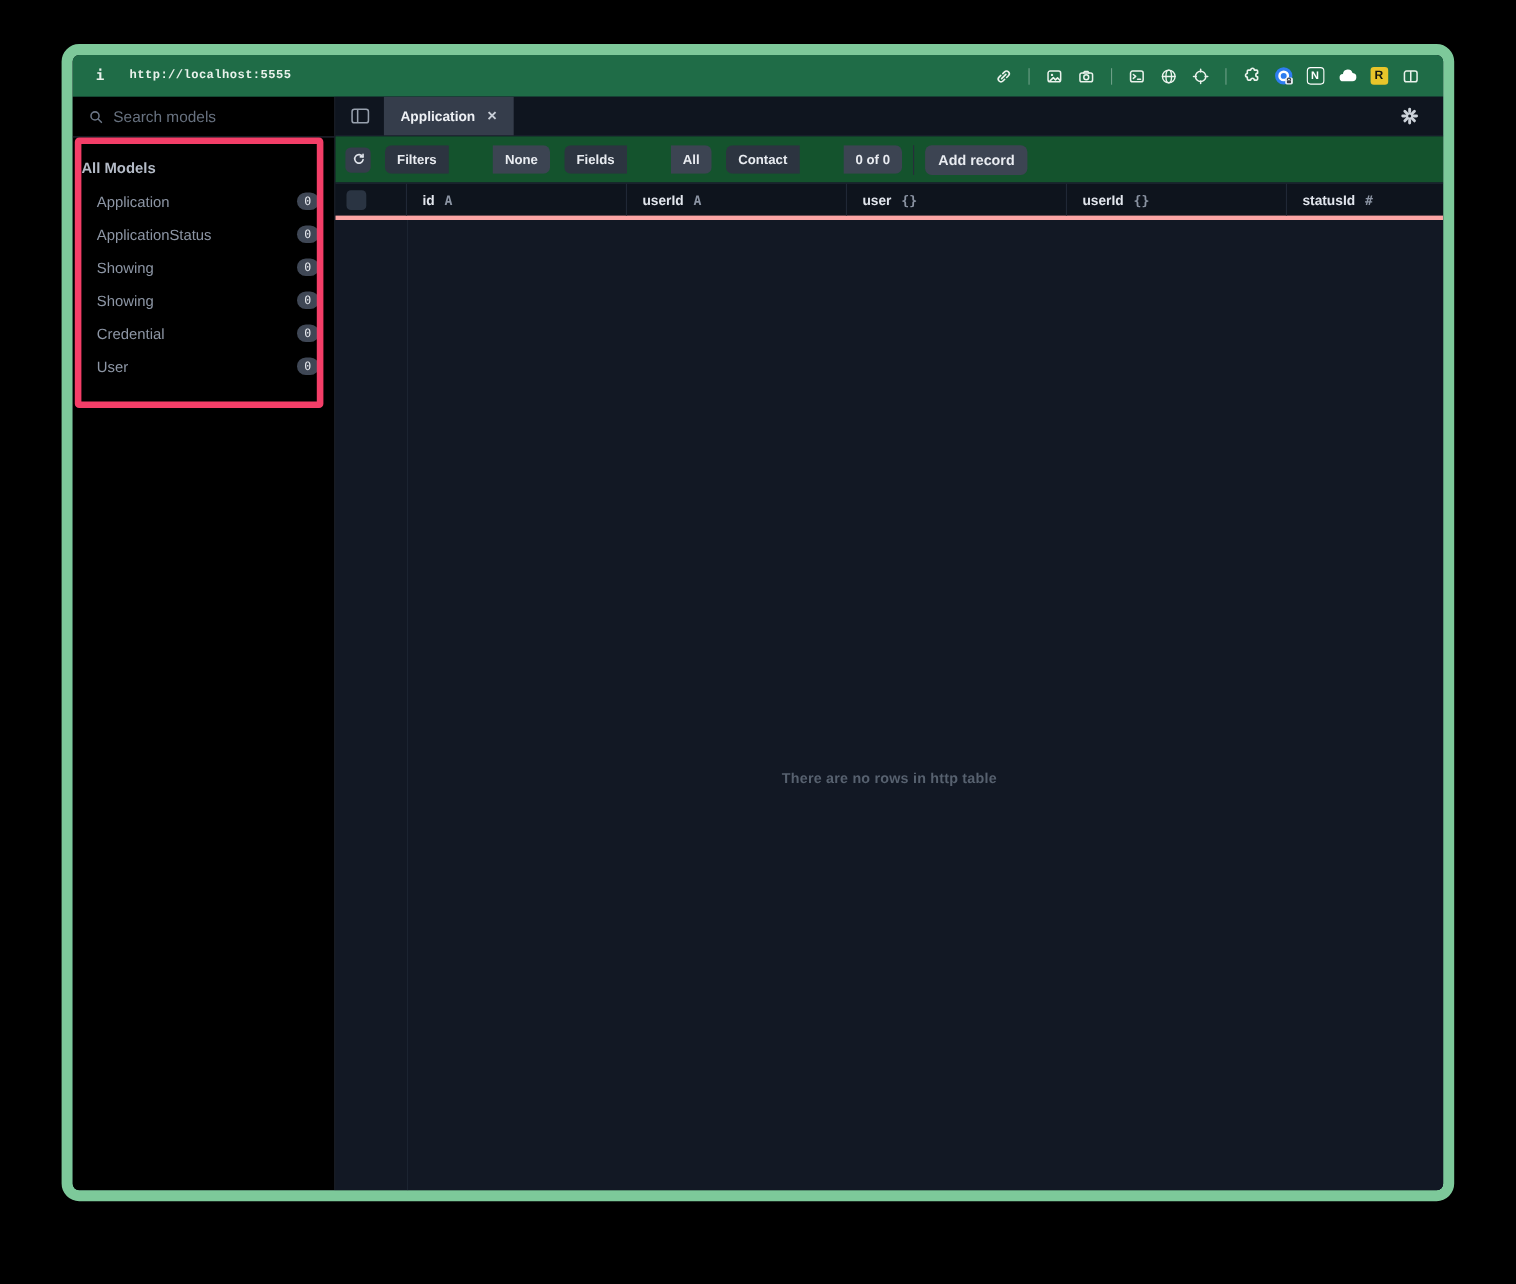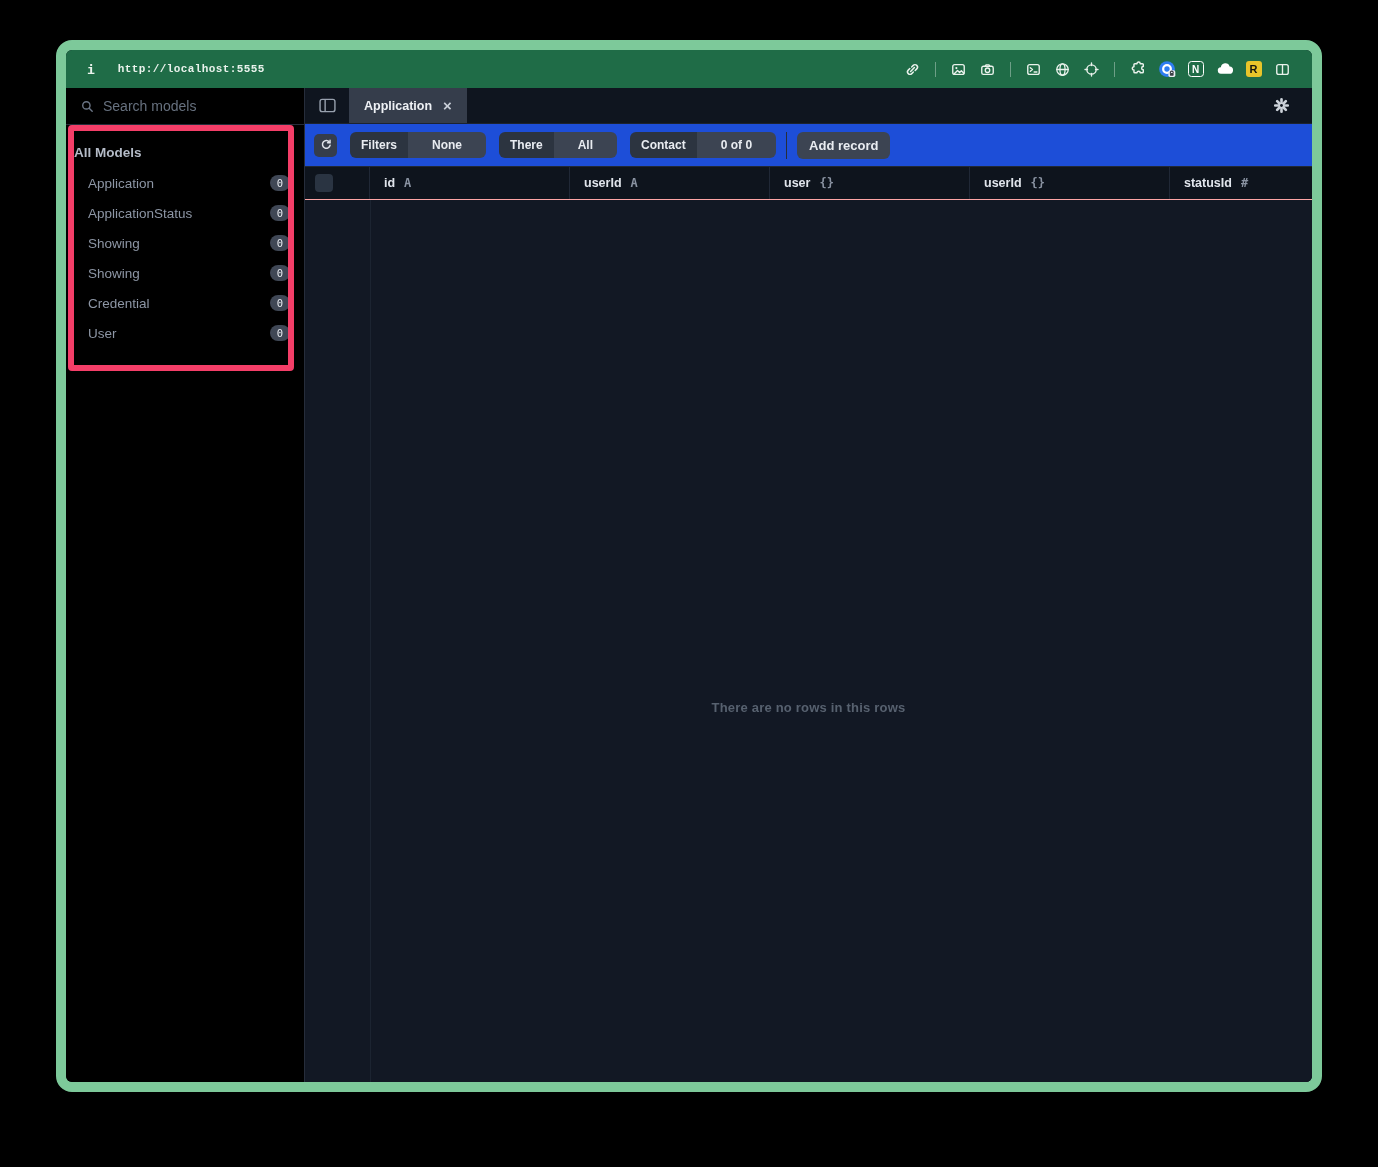--- a/index.html
+++ b/index.html
@@ -45,31 +45,31 @@
   
   .main { flex:1; display:flex; flex-direction:column; background:#121824; min-width:0; }
 
   .tabstrip { flex:none; height:36px; background:#0f151f; display:flex; align-items:stretch; border-bottom:1px solid #1c2330; }
   .panel-toggle { width:44px; display:flex; align-items:center; justify-content:center; cursor:pointer; }
   .tab { background:#353d4b; display:flex; align-items:center; gap:11px; padding:0 15px;
     font-size:12.5px; font-weight:700; color:#eef1f5; cursor:pointer; }
   .tab-close { color:#c9cfd8; font-size:15px; font-weight:700; line-height:1; cursor:pointer; }
   .gear-btn { margin-left:auto; align-self:center; margin-right:22px; cursor:pointer; display:flex; }
 
-  .toolbar { flex:none; height:42px; background:#1d4ed8; display:flex; align-items:center; gap:13px; padding-left:9px; }
+  .toolbar { flex:none; height:42px; background:#14532d; display:flex; align-items:center; gap:13px; padding-left:9px; }
   .icon-btn { width:23px; height:23px; background:#353d4b; border:none; border-radius:5px;
     display:flex; align-items:center; justify-content:center; cursor:pointer; }
   .seg { display:flex; border-radius:6px; overflow:hidden; font-size:12px; font-weight:700; cursor:pointer; }
   .seg .k { background:#2c3440; color:#e9ecf1; padding:6px 11px; }
-  .seg .v { background:#3c4452; color:#e9ecf1; padding:6px 24px; }
+  .seg .v { background:#3c4452; color:#e9ecf1; padding:6px 11px;margin-left:40px; }
   .tb-divider { width:1px; height:27px; background:#272e3a; margin:0 -3px; }
   .add-record { background:#3c4452; color:#e9ecf1; font-weight:700; font-size:13px;
     padding:6px 12px; border-radius:6px; border:none; cursor:pointer; font-family:"Liberation Sans", sans-serif; }
 
-  .thead { flex:none; height:34px; background:#0e141d; border-top:1px solid #202836; border-bottom:1px solid #fca5a5; display:flex; }
+  .thead { flex:none; height:34px; background:#0e141d; border-top:1px solid #202836; border-bottom:4px solid #fca5a5; display:flex; }
   .th { display:flex; align-items:center; gap:9px; padding-left:14px; border-right:1px solid #202836;
     font-size:12.5px; font-weight:700; color:#e1e5ec; }
   .th-type { color:#8a93a2; font-weight:600; font-size:12px; font-family:"DejaVu Sans Mono", monospace; }
   .th-check { width:65px; flex:none; display:flex; align-items:center; padding-left:10px; border-right:1px solid #202836; }
   .checkbox { width:18px; height:18px; border-radius:4px; background:#2a3442; cursor:pointer; }
   .col-200 { width:200px; flex:none; }
   .col-last { flex:1; border-right:none; }
 
   .tbody { flex:1; position:relative; background:#121824; }
   .tbody-vline { position:absolute; left:65px; top:0; bottom:0; width:1px; background:#1c2431; }
@@ -240,21 +240,21 @@
           <svg width="14" height="14" viewBox="0 0 16 16" fill="none" stroke="#dfe3ea" stroke-width="1.7" stroke-linecap="round">
             <path d="M12.1 5a4.4 4.4 0 10.6 3.2"></path>
             <path d="M12.6 2.5v2.8H9.8"></path>
           </svg>
         </button>
         <div class="seg">
           <span class="k">Filters</span>
           <span class="v">None</span>
         </div>
         <div class="seg">
-          <span class="k">There</span>
+          <span class="k">Fields</span>
           <span class="v">All</span>
         </div>
         <div class="seg">
           <span class="k">Contact</span>
           <span class="v">0 of 0</span>
         </div>
         <span class="tb-divider"></span>
         <button class="add-record">Add record</button>
       </div>
 
@@ -279,20 +279,20 @@
           <span class="th-type">{}</span>
         </div>
         <div class="th col-last">
           <span>statusId</span>
           <span class="th-type">#</span>
         </div>
       </div>
 
       <div class="tbody">
         <span class="tbody-vline"></span>
-        <div class="empty-msg">There are no rows in this rows</div>
+        <div class="empty-msg">There are no rows in http table</div>
       </div>
 
     </div>
   </div>
 </div>
 
 <div class="pink-box"></div>
 
 </body></html>

